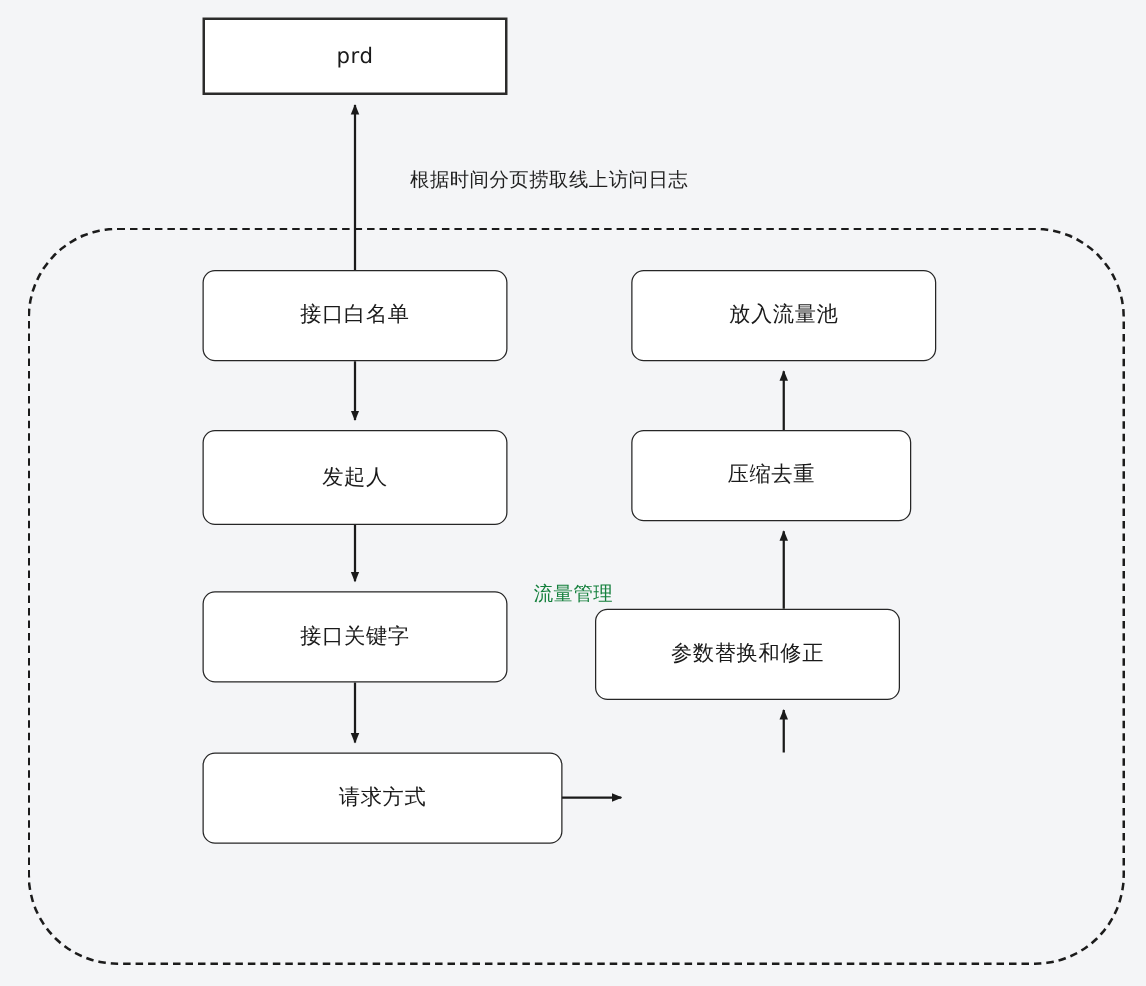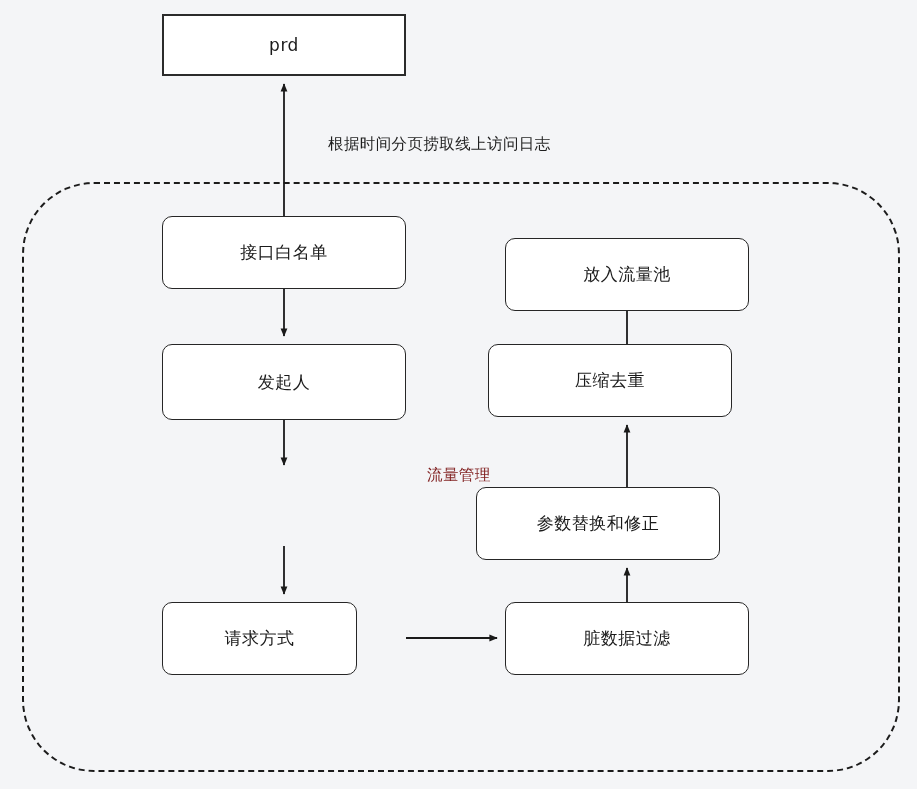--- a/index.html
+++ b/index.html
@@ -62,21 +62,21 @@
     position: absolute;
     font-size: 15.5px;
     color: #1f1f1f;
     white-space: nowrap;
     letter-spacing: 0.4px;
     margin-left: 40px;
   }
   .group-label {
     position: absolute;
     font-size: 15.5px;
-    color: #7f1d1d;
+    color: #15803d;
     white-space: nowrap;
     letter-spacing: 0.4px;
   }
 </style>
 </head>
 <body>
 
 <div id="canvas">
 
   <div class="group-box" id="group-box" style="left: 22px; top: 182px; width: 878px; height: 590px;"></div>
@@ -122,26 +122,26 @@
       <line x1="627" y1="344" x2="627" y2="297" stroke="#1a1a1a" stroke-width="1.8" marker-end="url(#arrowhead)"></line>
     </g>
   </svg>
 
   <div class="node rounded" id="node-whitelist" style="left: 162px; top: 216px; width: 244px; height: 73px;">接口白名单</div>
 
   <div class="node sharp prd" id="node-prd" style="left: 162px; top: 14px; width: 244px; height: 62px;">prd</div>
 
   <div class="node rounded" id="node-initiator" style="left: 162px; top: 344px; width: 244px; height: 76px;">发起人</div>
 
+  <div class="node rounded" id="node-keyword" style="left: 162px; top: 473px; width: 244px; height: 73px;">接口关键字</div>
 
-  <div class="node rounded" id="node-method" style="left: 162px; top: 602px; width: 195px; height: 73px;">请求方式</div>
+  <div class="node rounded" id="node-method" style="left: 162px; top: 602px; width: 288px; height: 73px;">请求方式</div>
 
-  <div class="node rounded" id="node-pool" style="left: 505px; top: 216px; width: 244px; height: 73px; margin-top: 22px;">放入流量池</div>
+  <div class="node rounded" id="node-pool" style="left: 505px; top: 216px; width: 244px; height: 73px;">放入流量池</div>
 
-  <div class="node rounded" id="node-dedupe" style="left: 488px; top: 344px; width: 244px; height: 73px;">压缩去重</div>
+  <div class="node rounded" id="node-dedupe" style="left: 505px; top: 344px; width: 224px; height: 73px;">压缩去重</div>
 
   <div class="node rounded" id="node-params" style="left: 476px; top: 487px; width: 244px; height: 73px;">参数替换和修正</div>
 
-  <div class="node rounded" id="node-dirty" style="left: 505px; top: 602px; width: 244px; height: 73px;">脏数据过滤</div>
 
   <span class="edge-label" id="edge-label-whitelist-prd" style="left: 288px; top: 134px;">根据时间分页捞取线上访问日志</span>
 
 </div>
 
 </body></html>

